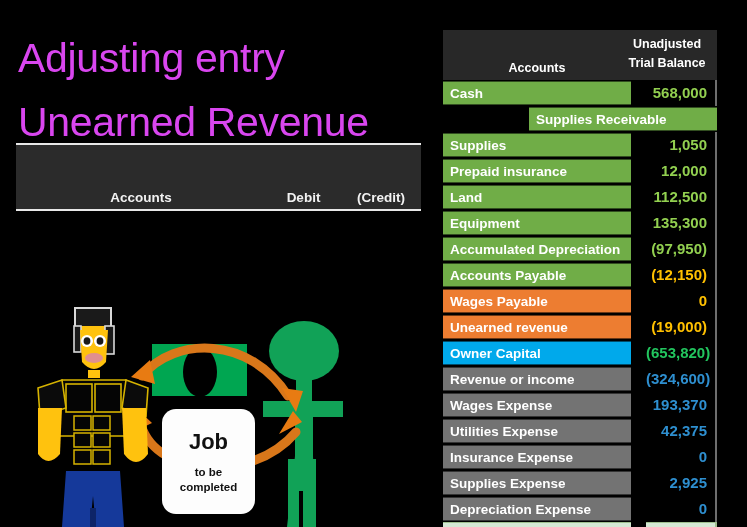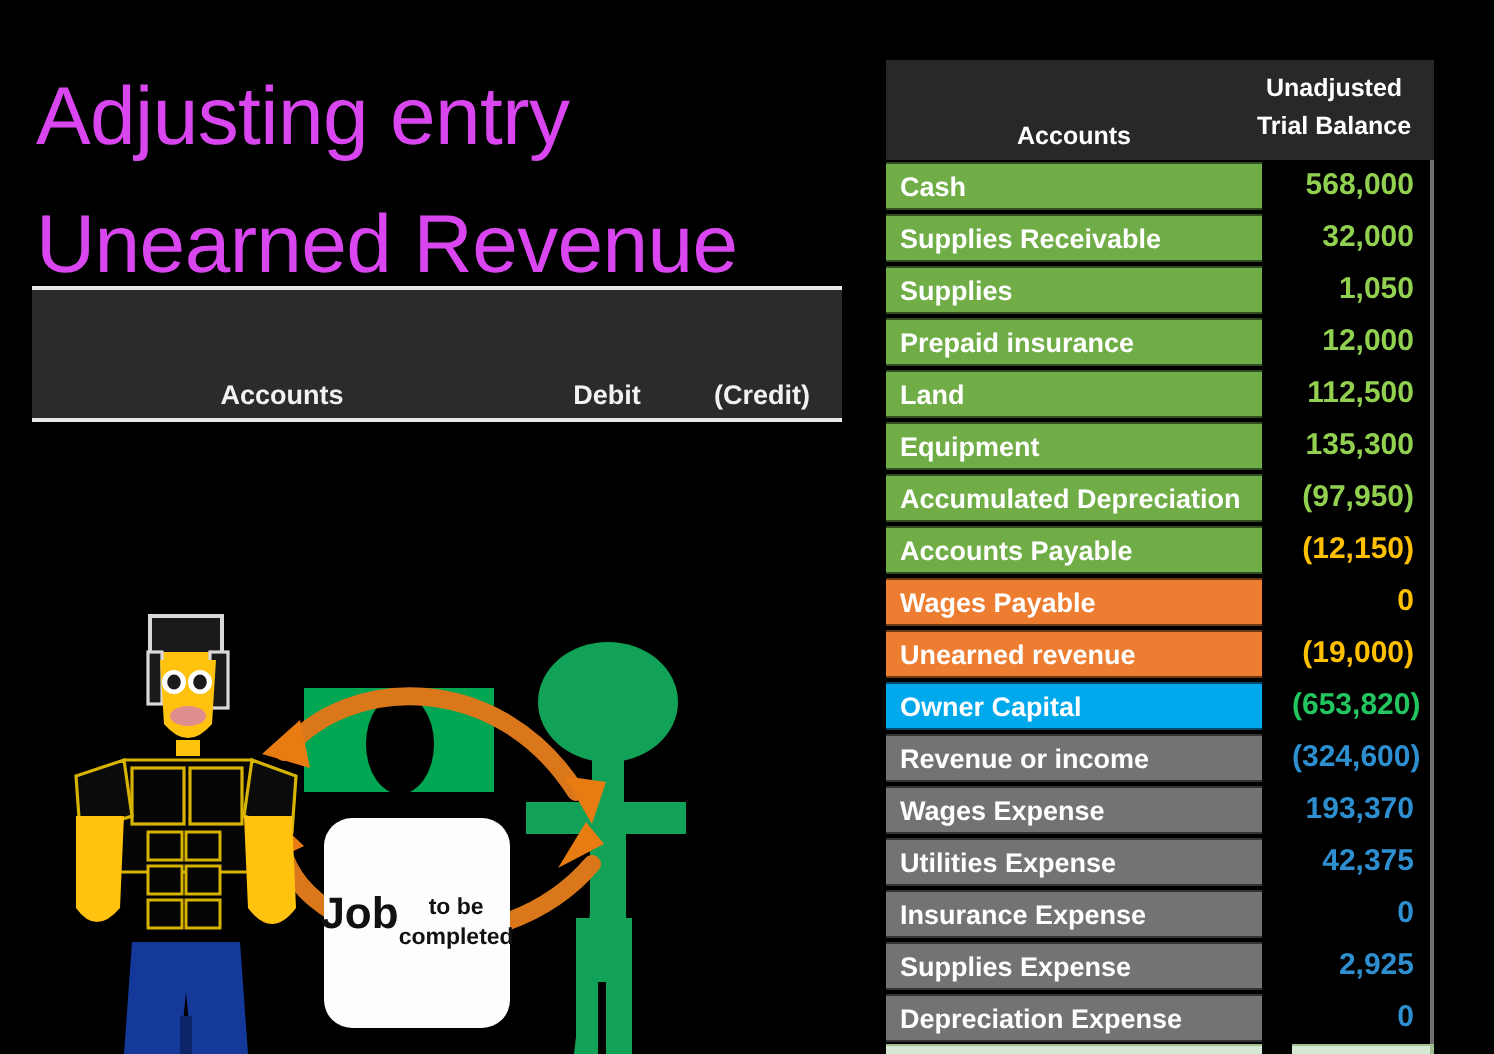--- a/index.html
+++ b/index.html
@@ -294,21 +294,21 @@
           <path d="M 66 175 L 120 175 L 124 231 L 96 231 L 93 200 L 90 231 L 62 231 Z" fill="#15399a"></path>
           <path d="M 90 212 L 96 212 L 96 231 L 90 231 Z" fill="#0d2468"></path>
         </g>
 
         <g>
           <rect x="162" y="113" width="93" height="105" rx="14" ry="14" fill="#fdfdfd"></rect>
         </g>
       </svg>
 
       <div style="position:absolute; left:162px; top:113px; width:93px; height:105px;
-                  display:flex; flex-direction:row; align-items:center; justify-content:center;">
+                  display:flex; flex-direction:column; align-items:center; justify-content:center;">
         <div style="color:#111; font-size:22px; font-weight:bold; line-height:26px; margin-bottom:10px;">Job</div>
         <div style="color:#111; font-size:11.5px; font-weight:bold; line-height:15px; text-align:center; white-space:pre-line;">to be
 completed</div>
       </div>
     </div>
   </div>
 
   <div id="tb-table">
 
     <div id="tb-header">
@@ -317,21 +317,20 @@
 Trial Balance</div>
     </div>
 
     <div id="tb-body">
         <div class="tb-row c-green">
           <div class="tb-label">Cash</div>
           <div class="tb-value">568,000</div>
         </div>
         <div class="tb-row c-green">
           <div class="tb-label">Supplies Receivable</div>
-          <div class="tb-value">32,000</div>
         </div>
         <div class="tb-row c-green">
           <div class="tb-label">Supplies</div>
           <div class="tb-value">1,050</div>
         </div>
         <div class="tb-row c-green">
           <div class="tb-label">Prepaid insurance</div>
           <div class="tb-value">12,000</div>
         </div>
         <div class="tb-row c-green">

